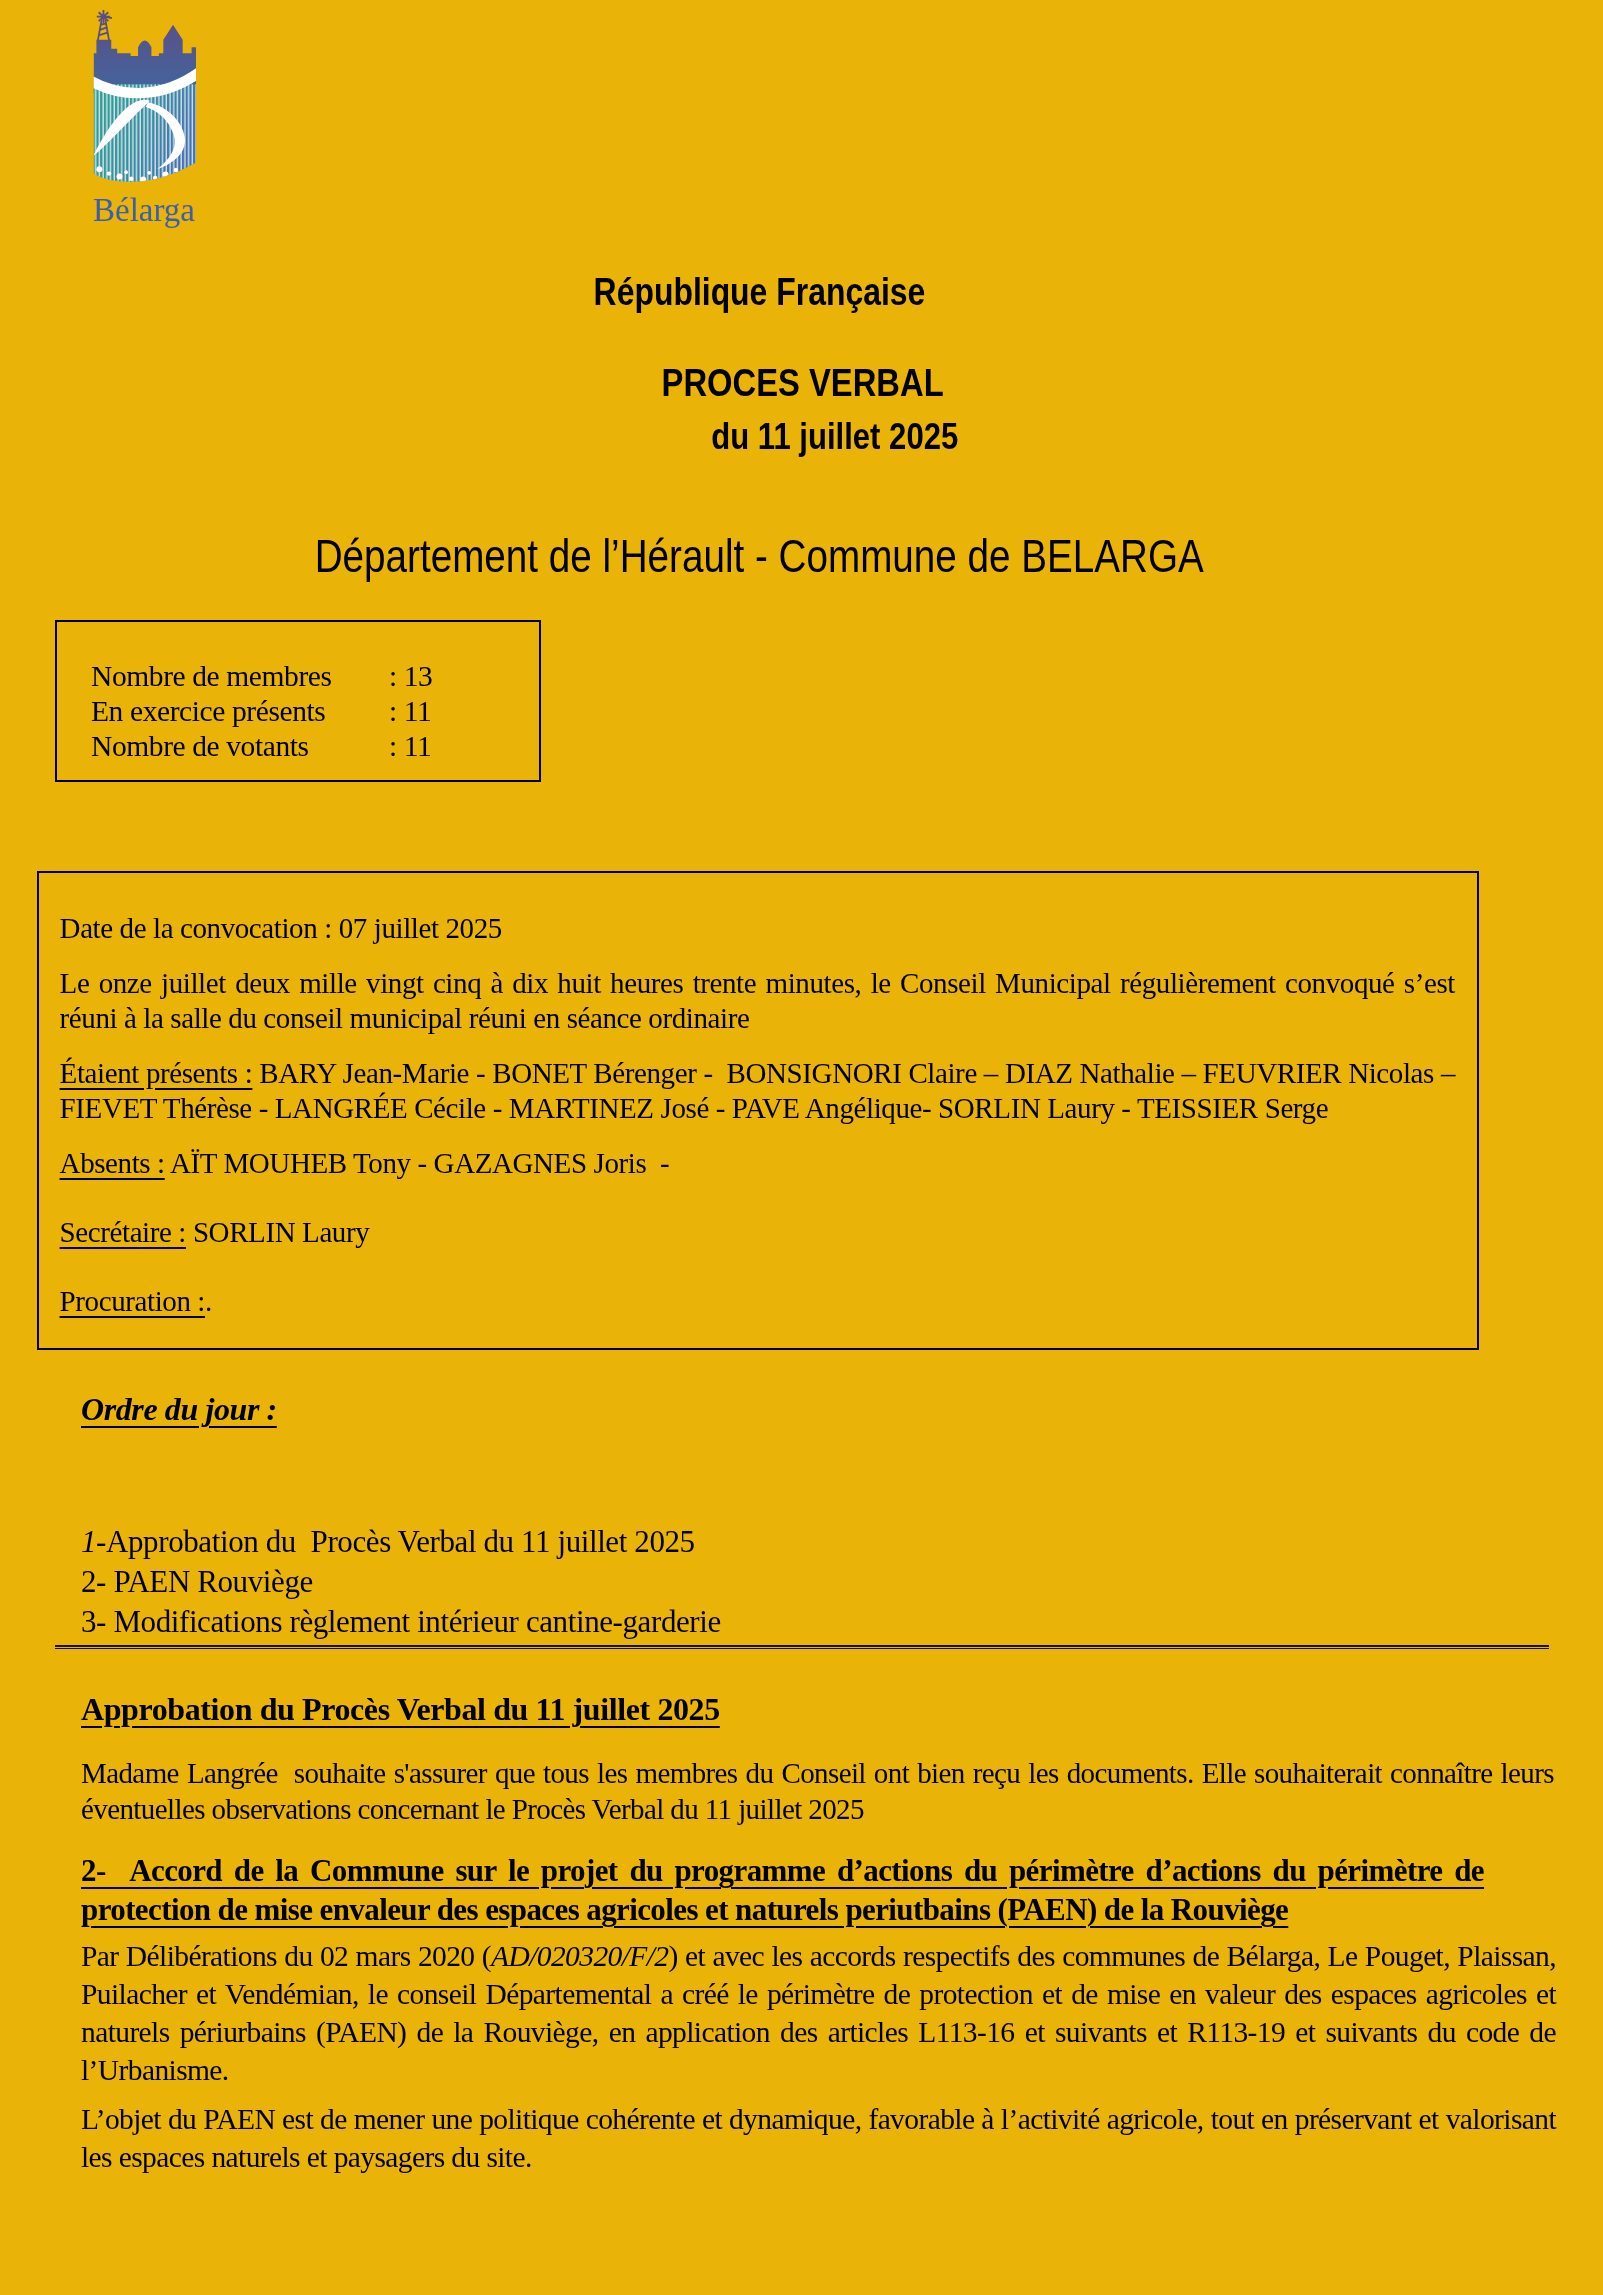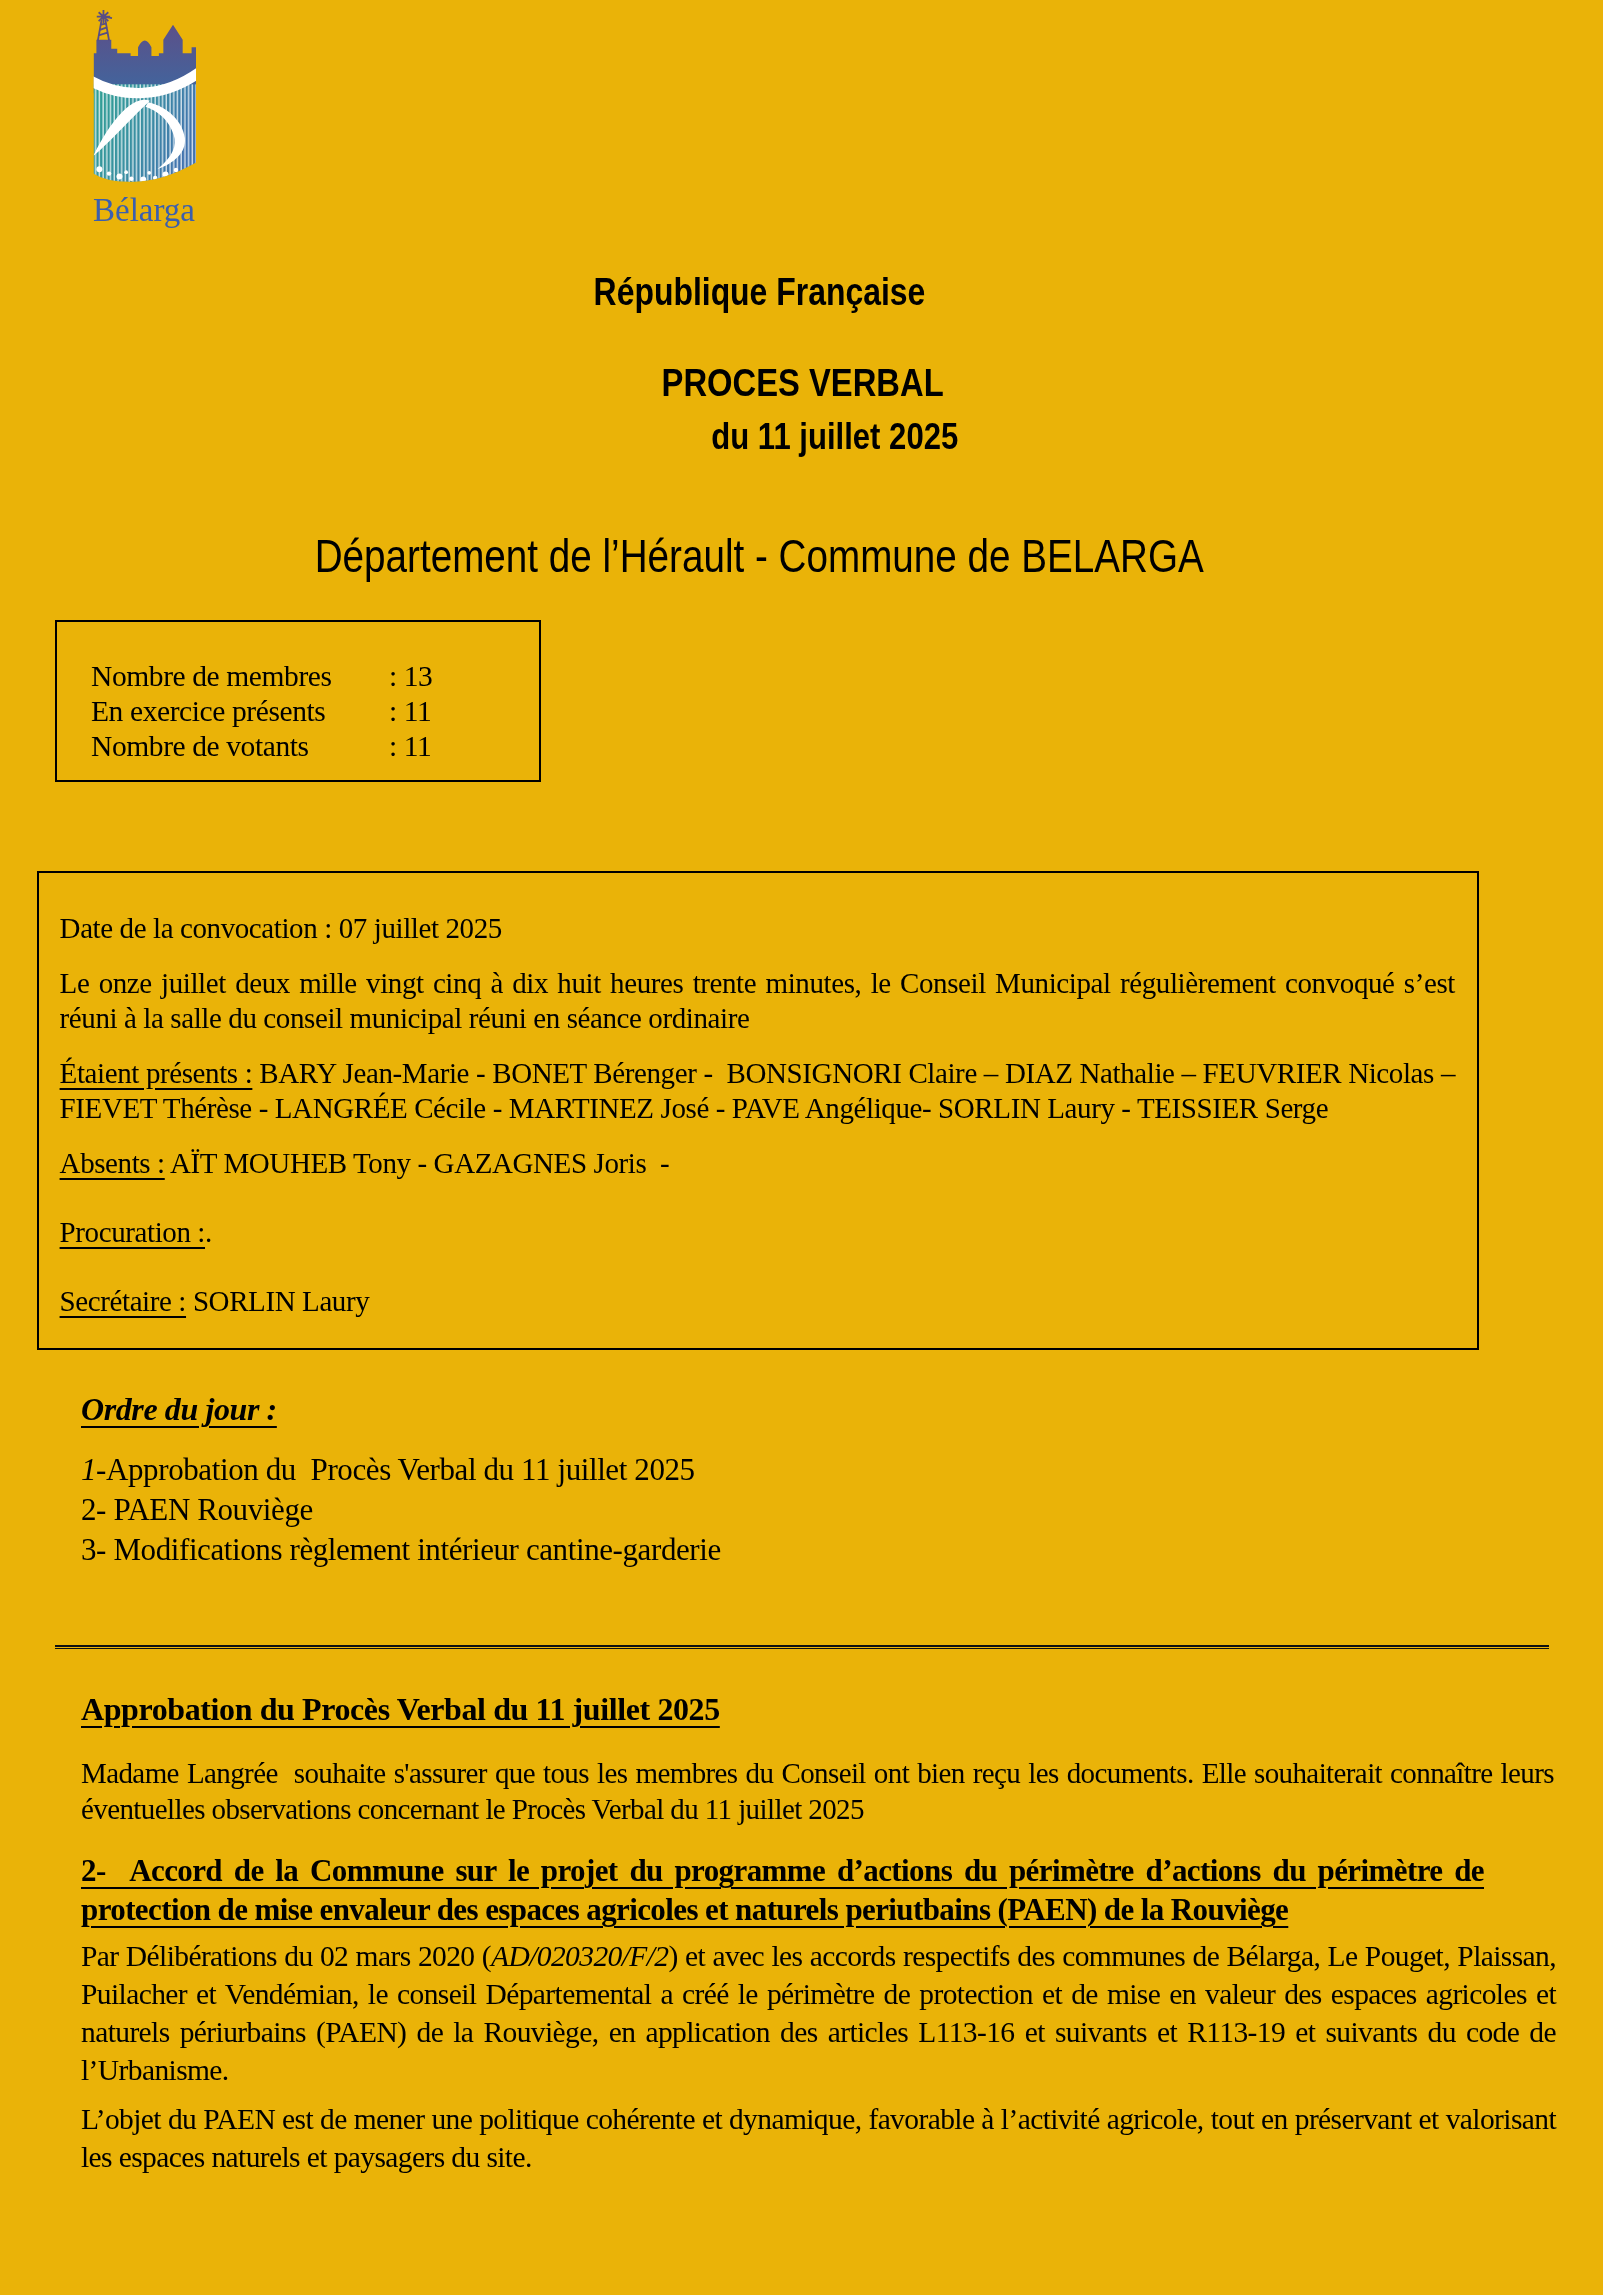--- a/index.html
+++ b/index.html
@@ -58,21 +58,21 @@
   .ul-label { text-decoration: underline; text-decoration-thickness: 1.5px; text-underline-offset: 5.2px; }
 
   
   .agenda-title {
     position: absolute; left: 81px; top: 1391px;
     font-size: 32px; font-weight: bold; font-style: italic;
     text-decoration: underline; text-decoration-thickness: 2.2px; text-underline-offset: 5.9px;
     letter-spacing: -0.4px;
   }
   .agenda-items {
-    position: absolute; left: 81px; top: 1450px;
+    position: absolute; left: 81px; top: 1522px;
     font-size: 31px; line-height: 40px; letter-spacing: -0.4px;
   }
   .num-italic { font-style: italic; }
 
   
   .rule {
     position: absolute; left: 55px; top: 1645px; width: 1494px; height: 4.4px;
     border-top: 2.2px solid #111; border-bottom: 1.5px solid #111; box-sizing: border-box;
   }
 
@@ -201,25 +201,25 @@
     <p>Date de la convocation : 07 juillet 2025</p>
     <p class="just">Le onze juillet deux mille vingt cinq à dix huit heures trente minutes, le Conseil Municipal régulièrement convoqué s’est réuni à la salle du conseil municipal réuni en séance ordinaire</p>
     <p class="just">
       <span class="ul-label">Étaient présents :</span><span>&nbsp;BARY Jean-Marie - BONET Bérenger - &nbsp;BONSIGNORI Claire – DIAZ Nathalie – FEUVRIER Nicolas – FIEVET Thérèse - LANGRÉE Cécile - MARTINEZ José - PAVE Angélique- SORLIN Laury - TEISSIER Serge</span>
     </p>
     <p>
       <span class="ul-label">Absents :</span>
       <span>AÏT MOUHEB Tony - GAZAGNES Joris &nbsp;-</span>
     </p>
     <p class="gap-top">
-      <span class="ul-label">Procuration :</span><span>.</span>
-    </p>
-    <p class="gap-top">
       <span class="ul-label">Secrétaire :</span>
       <span>SORLIN Laury</span>
+    </p>
+    <p class="gap-top">
+      <span class="ul-label">Procuration :</span><span>.</span>
     </p>
   </div>
 
   <div class="agenda-title">Ordre du jour :</div>
   <div class="agenda-items">
     <div>
       <span class="num-italic">1-</span><span>Approbation du &nbsp;Procès Verbal du 11 juillet 2025</span>
     </div>
     <div>
       <span>2-</span><span> PAEN Rouviège</span>

